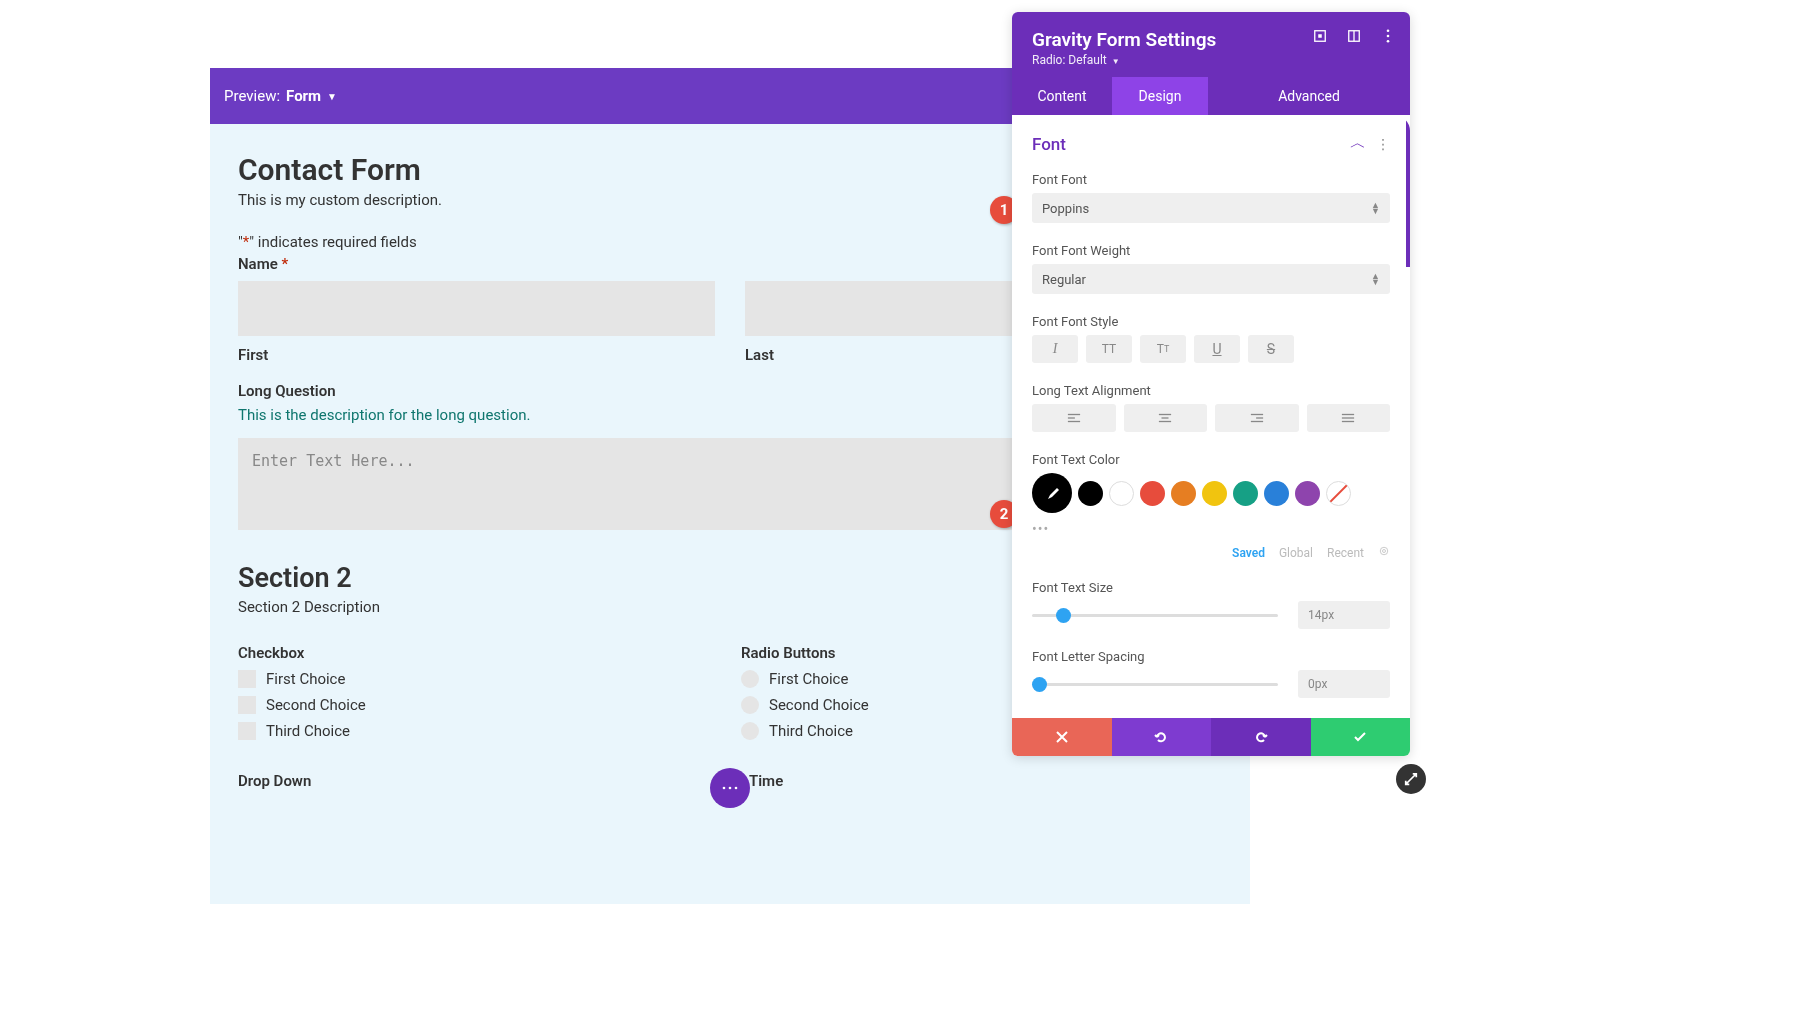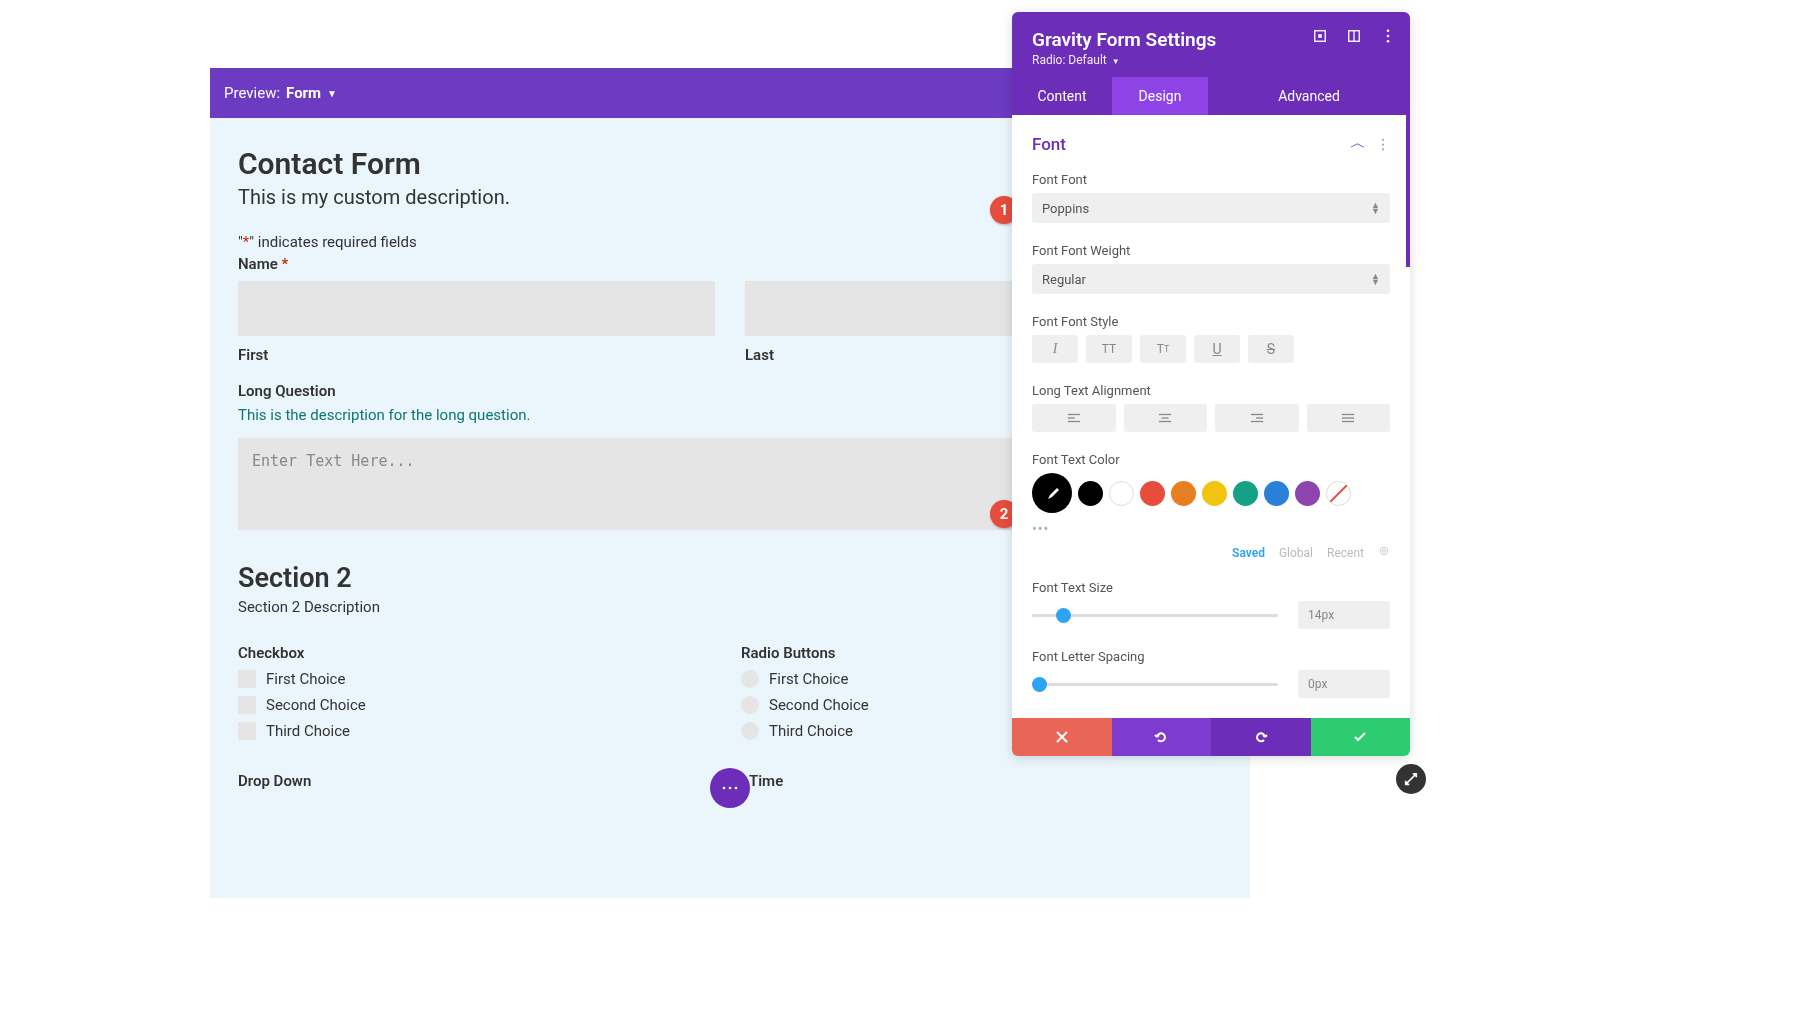--- a/index.html
+++ b/index.html
@@ -1,26 +1,26 @@
 <!DOCTYPE html>
 <html><head>
 <meta charset="utf-8">
 <style>
 * { box-sizing: border-box; margin: 0; padding: 0; }
 body { font-family: -apple-system, BlinkMacSystemFont, "Segoe UI", Roboto, sans-serif; background: #fff; color: #333; width: 1800px; height: 1025px; position: relative; overflow: hidden; }
 
 .preview-wrap { position: absolute; left: 210px; top: 68px; width: 1040px; }
-.preview-bar { background: #6c3bc2; height: 50px; display: flex; align-items: center; padding: 0 14px; color: #fff; font-size: 15px; }
+.preview-bar { background: #6c3bc2; height: 56px; display: flex; align-items: center; padding: 0 14px; color: #fff; font-size: 15px; }
 .preview-bar .label { font-weight: 400; margin-right: 6px; }
 .preview-bar .form-name { font-weight: 700; }
 .preview-bar .caret { margin-left: 6px; font-size: 10px; }
 
 .form-area { background: #eaf6fc; padding: 28px; min-height: 780px; }
 .form-title { font-size: 30px; font-weight: 600; color: #333; margin-bottom: 4px; }
-.form-desc { font-size: 20px; color: #333; margin-bottom: 24px; }
+.form-desc { font-size: 15px; color: #333; margin-bottom: 24px; }
 .req-note { font-size: 15px; color: #333; margin-bottom: 4px; }
 .req-note .ast { color: #c02b0a; }
 .field-label { font-size: 15px; font-weight: 600; color: #333; margin-bottom: 8px; display: block; }
 .field-label .ast { color: #c02b0a; }
 
 .name-row { display: flex; gap: 30px; margin-bottom: 16px; }
 .name-col { flex: 1; }
 .name-col input { width: 100%; height: 55px; background: #e5e5e5; border: none; padding: 0 12px; font-size: 15px; }
 .sublabel { font-size: 15px; font-weight: 600; color: #333; margin-top: 10px; }
 
@@ -60,21 +60,21 @@
 .picon svg { width: 14px; height: 14px; stroke: #fff; fill: none; stroke-width: 1.5; }
 .picon.dots svg { fill: #fff; stroke: none; }
 
 .panel-tabs { display: flex; background: #6c2eb9; }
 .ptab { flex: 1; text-align: center; padding: 11px 0; color: #fff; font-size: 14px; cursor: pointer; }
 .ptab.content { flex: 0 0 100px; }
 .ptab.design { flex: 0 0 96px; }
 .ptab.advanced { flex: 0 0 202px; }
 .ptab.active { background: #8e43e7; }
 
-.panel-body { padding: 18px 20px 0 20px; max-height: 616px; overflow: hidden; position: relative; }
+.panel-body { padding: 18px 20px 0 20px; max-height: 616px; overflow: hidden; position: relative; border-radius: 16px; }
 .panel-scroll { width: 4px; background: #6c2eb9; position: absolute; right: 0; top: 0; height: 152px; }
 
 .section-head { display: flex; align-items: center; justify-content: space-between; margin-bottom: 18px; }
 .section-head .name { color: #6c2eb9; font-size: 17px; font-weight: 500; }
 .section-head .acts { display: flex; gap: 10px; align-items: center; }
 .section-head .chev { color: #6c2eb9; }
 .section-head .vdots { color: #888; font-size: 14px; }
 
 .ctrl { margin-bottom: 20px; }
 .ctrl-label { font-size: 13px; color: #555; margin-bottom: 6px; }

